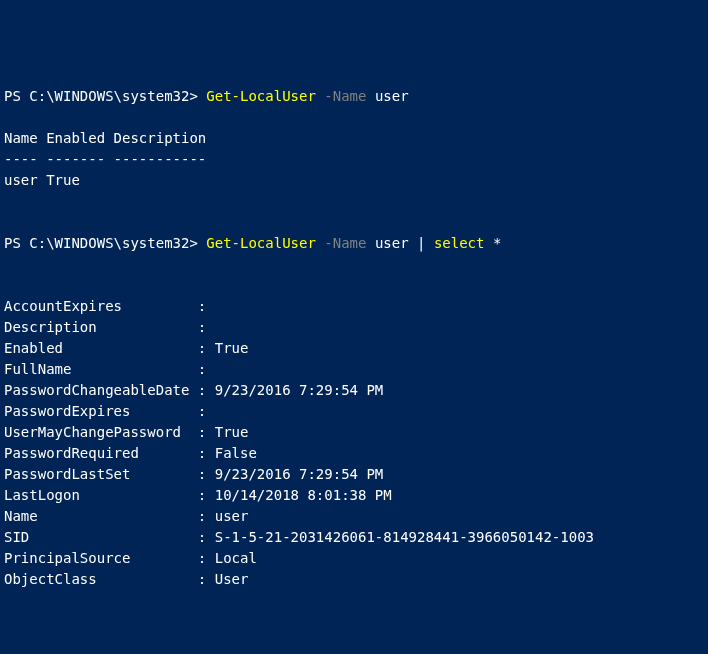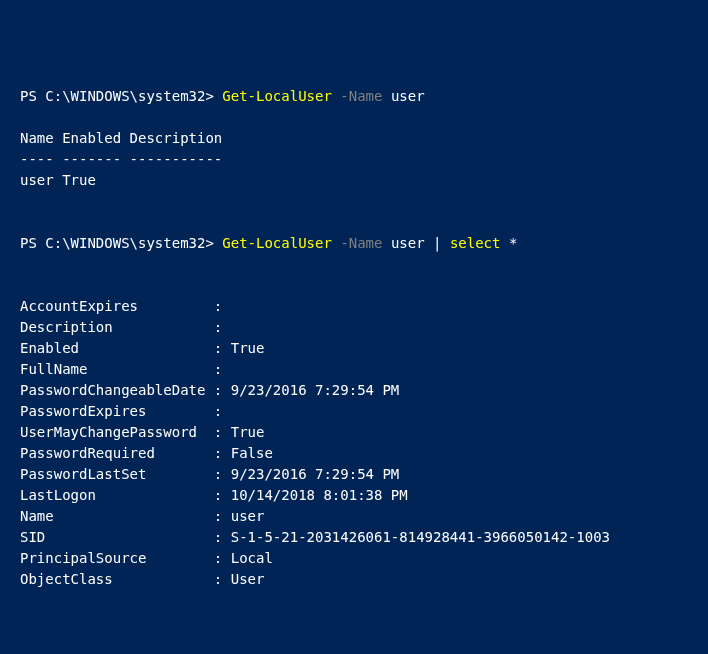--- a/index.html
+++ b/index.html
@@ -14,21 +14,20 @@
       font-size: 14px;
       line-height: 1.5;
       padding: 0;
       width: 708px;
       height: 654px;
       overflow: hidden;
       white-space: pre;
     }
     .terminal {
       padding: 2px 4px;
-      margin-left: 16px;
     }
     .prompt-prefix {
       color: #ffffff;
     }
     .cmdlet {
       color: #ffff00;
     }
     .parameter {
       color: #808080;
     }

